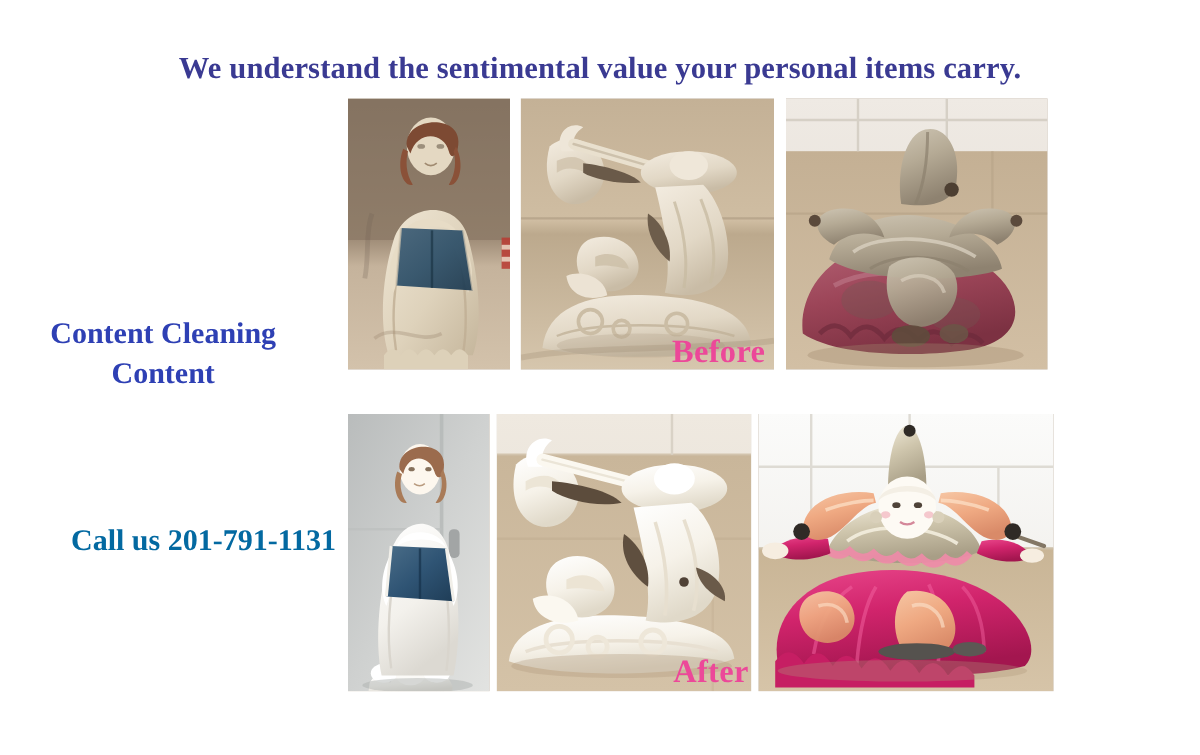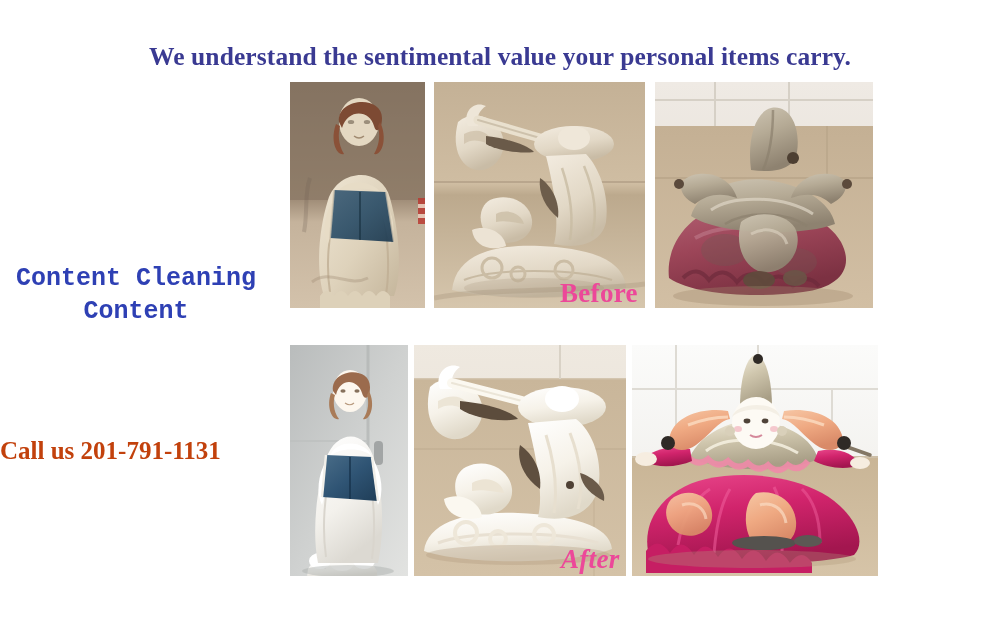--- a/index.html
+++ b/index.html
@@ -30,38 +30,38 @@
     color: #3a3a92;
     white-space: nowrap;
   }
 
   .service-title {
     position: absolute;
     left: 0;
     top: 262px;
     width: 272px;
     text-align: center;
-    font-family: Liberation Mono, monospace;
+    font-family: Liberation Serif, serif;
     font-weight: bold;
     font-size: 25px;
     line-height: 33px;
     color: #2e40b4;
   }
   .service-title .line2 { display: block; }
 
   .phone-line {
     position: absolute;
     left: 0;
     top: 437px;
     width: 280px;
-    text-align: left;
+    text-align: right;
     font-family: "Liberation Serif", "DejaVu Serif", serif;
     font-weight: bold;
     font-size: 25px;
-    color: #c2410c;
+    color: #0369a1;
     white-space: nowrap;
   }
 
   
   .photo {
     position: absolute;
     overflow: hidden;
     background: #cfc6ba;
   }
   .photo svg { display: block; width: 100%; height: 100%; }
@@ -79,21 +79,21 @@
   .stage-label {
     position: absolute;
     font-family: "Liberation Serif", "DejaVu Serif", serif;
     font-weight: bold;
     font-size: 27px;
     color: #ec4899;
     white-space: nowrap;
     letter-spacing: 0.3px;
   }
   #label-before { left: 560px; top: 278px; }
-  #label-after  { left: 561px; top: 544px; font-style: italic; }
+  #label-after  { left: 561px; top: 544px; }
 </style>
 </head>
 <body>
 
 <div class="headline">We understand the sentimental value your personal items carry.</div>
 
 <div class="service-title">
   <span class="line1">Content Cleaning</span>
   <span class="line2">Content</span>
 </div>

